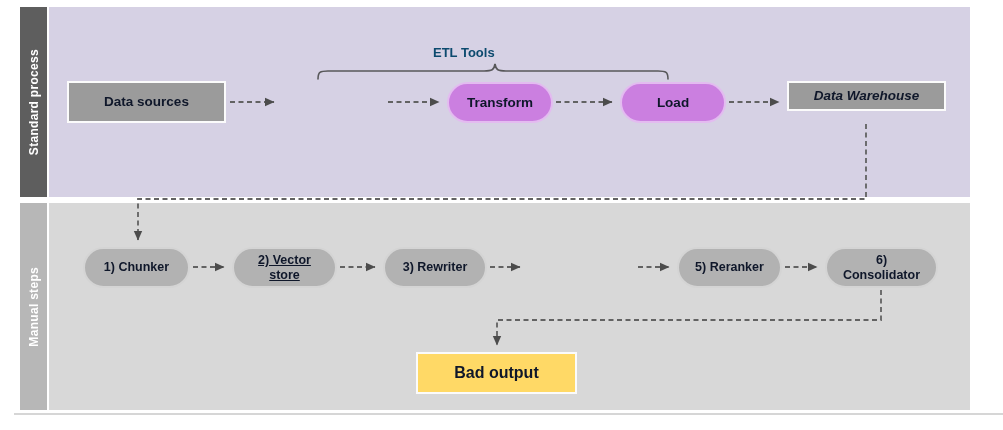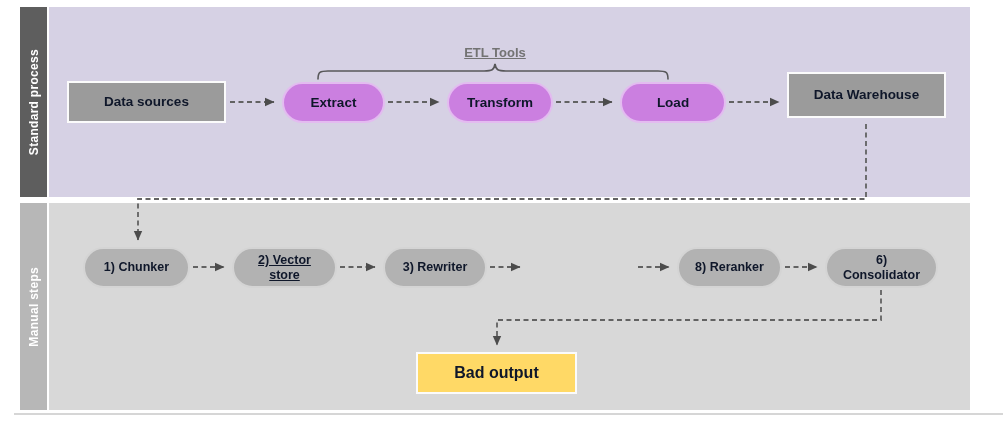--- a/index.html
+++ b/index.html
@@ -36,32 +36,32 @@
   }
   .rect-gray   { background:#9b9b9b; border:2px solid #fbfbfb; font-size:13.5px; }
   .pill-purple { background:#cb7fe0; border:2px solid #e3bbf0; border-radius:22px; font-size:13.5px; padding:0 8px; }
   .pill-gray   { background:#b2b2b2; border:2px solid #d4d4d4; border-radius:22px; font-size:12.5px; padding:0 12px; }
   .rect-yellow { background:#ffd966; border:2px solid #fbfbfb; font-size:16px; }
 
   .n-data-sources   { left:67px;  top:81px;  width:159px; height:42px; }
   .n-extract        { left:282px; top:82px;  width:103px; height:41px; }
   .n-transform      { left:447px; top:82px;  width:106px; height:41px; }
   .n-load           { left:620px; top:82px;  width:106px; height:41px; }
-  .n-data-warehouse { left:787px; top:72px;  width:159px; height:46px; }
+  .n-data-warehouse { left:787px; top:81px;  width:159px; height:30px;font-style:italic; }
   .n-chunker        { left:83px;  top:247px; width:107px; height:41px; }
   .n-vector-store   { left:232px; top:247px; width:105px; height:41px;text-decoration:underline; }
   .n-rewriter       { left:383px; top:247px; width:104px; height:41px; }
   .n-retriever      { left:528px; top:247px; width:107px; height:41px; }
   .n-reranker       { left:677px; top:247px; width:105px; height:41px; }
   .n-consolidator   { left:825px; top:247px; width:113px; height:41px; }
   .n-bad-output     { left:416px; top:352px; width:161px; height:42px; }
 
   .bracket-label {
     left:433px; top:45px; width:124px;
-    text-align:center; color:#737373; font-weight:700; font-size:13px;text-decoration:underline;
+    color:#0c4a6e; font-weight:700; font-size:13px;
   }
 </style>
 </head>
 <body>
 
 <div id="canvas">
 
   <div class="abs lane-bar lane-bar top">
     <span class="lane-label">Standard process</span>
   </div>
@@ -92,44 +92,41 @@
       <path d="M881,290 V320 H497 V345" marker-end="url(#arrow)"></path>
     </g>
     <path fill="none" stroke="#58585a" stroke-width="1.6" stroke-linecap="round" d="M318,79 C318,72 320,71 328,71 L484,71 C492,71 494,70 495,64 C496,70 498,71 506,71 L658,71 C666,71 668,72 668,79"></path>
   </svg>
 
   <div class="abs bracket-label">ETL Tools</div>
 
   <div class="node rect-gray n-data-sources">
     <span>Data sources</span>
   </div>
-  <div class="node pill-purple n-extract">
-    <span>Extract</span>
-  </div>
   <div class="node pill-purple n-transform">
     <span>Transform</span>
   </div>
   <div class="node pill-purple n-load">
     <span>Load</span>
   </div>
   <div class="node rect-gray n-data-warehouse">
     <span>Data Warehouse</span>
   </div>
 
   <div class="node pill-gray n-chunker">
     <span>1) Chunker</span>
   </div>
   <div class="node pill-gray n-vector-store">
     <span>2) Vector store</span>
   </div>
   <div class="node pill-gray n-rewriter">
     <span>3) Rewriter</span>
   </div>
   <div class="node pill-gray n-reranker">
-    <span>8) Reranker</span>
+    <span>5) Reranker</span>
   </div>
   <div class="node pill-gray n-consolidator">
     <span>6) Consolidator</span>
   </div>
   <div class="node rect-yellow n-bad-output">
     <span>Bad output</span>
   </div>
 
 </div>
 

